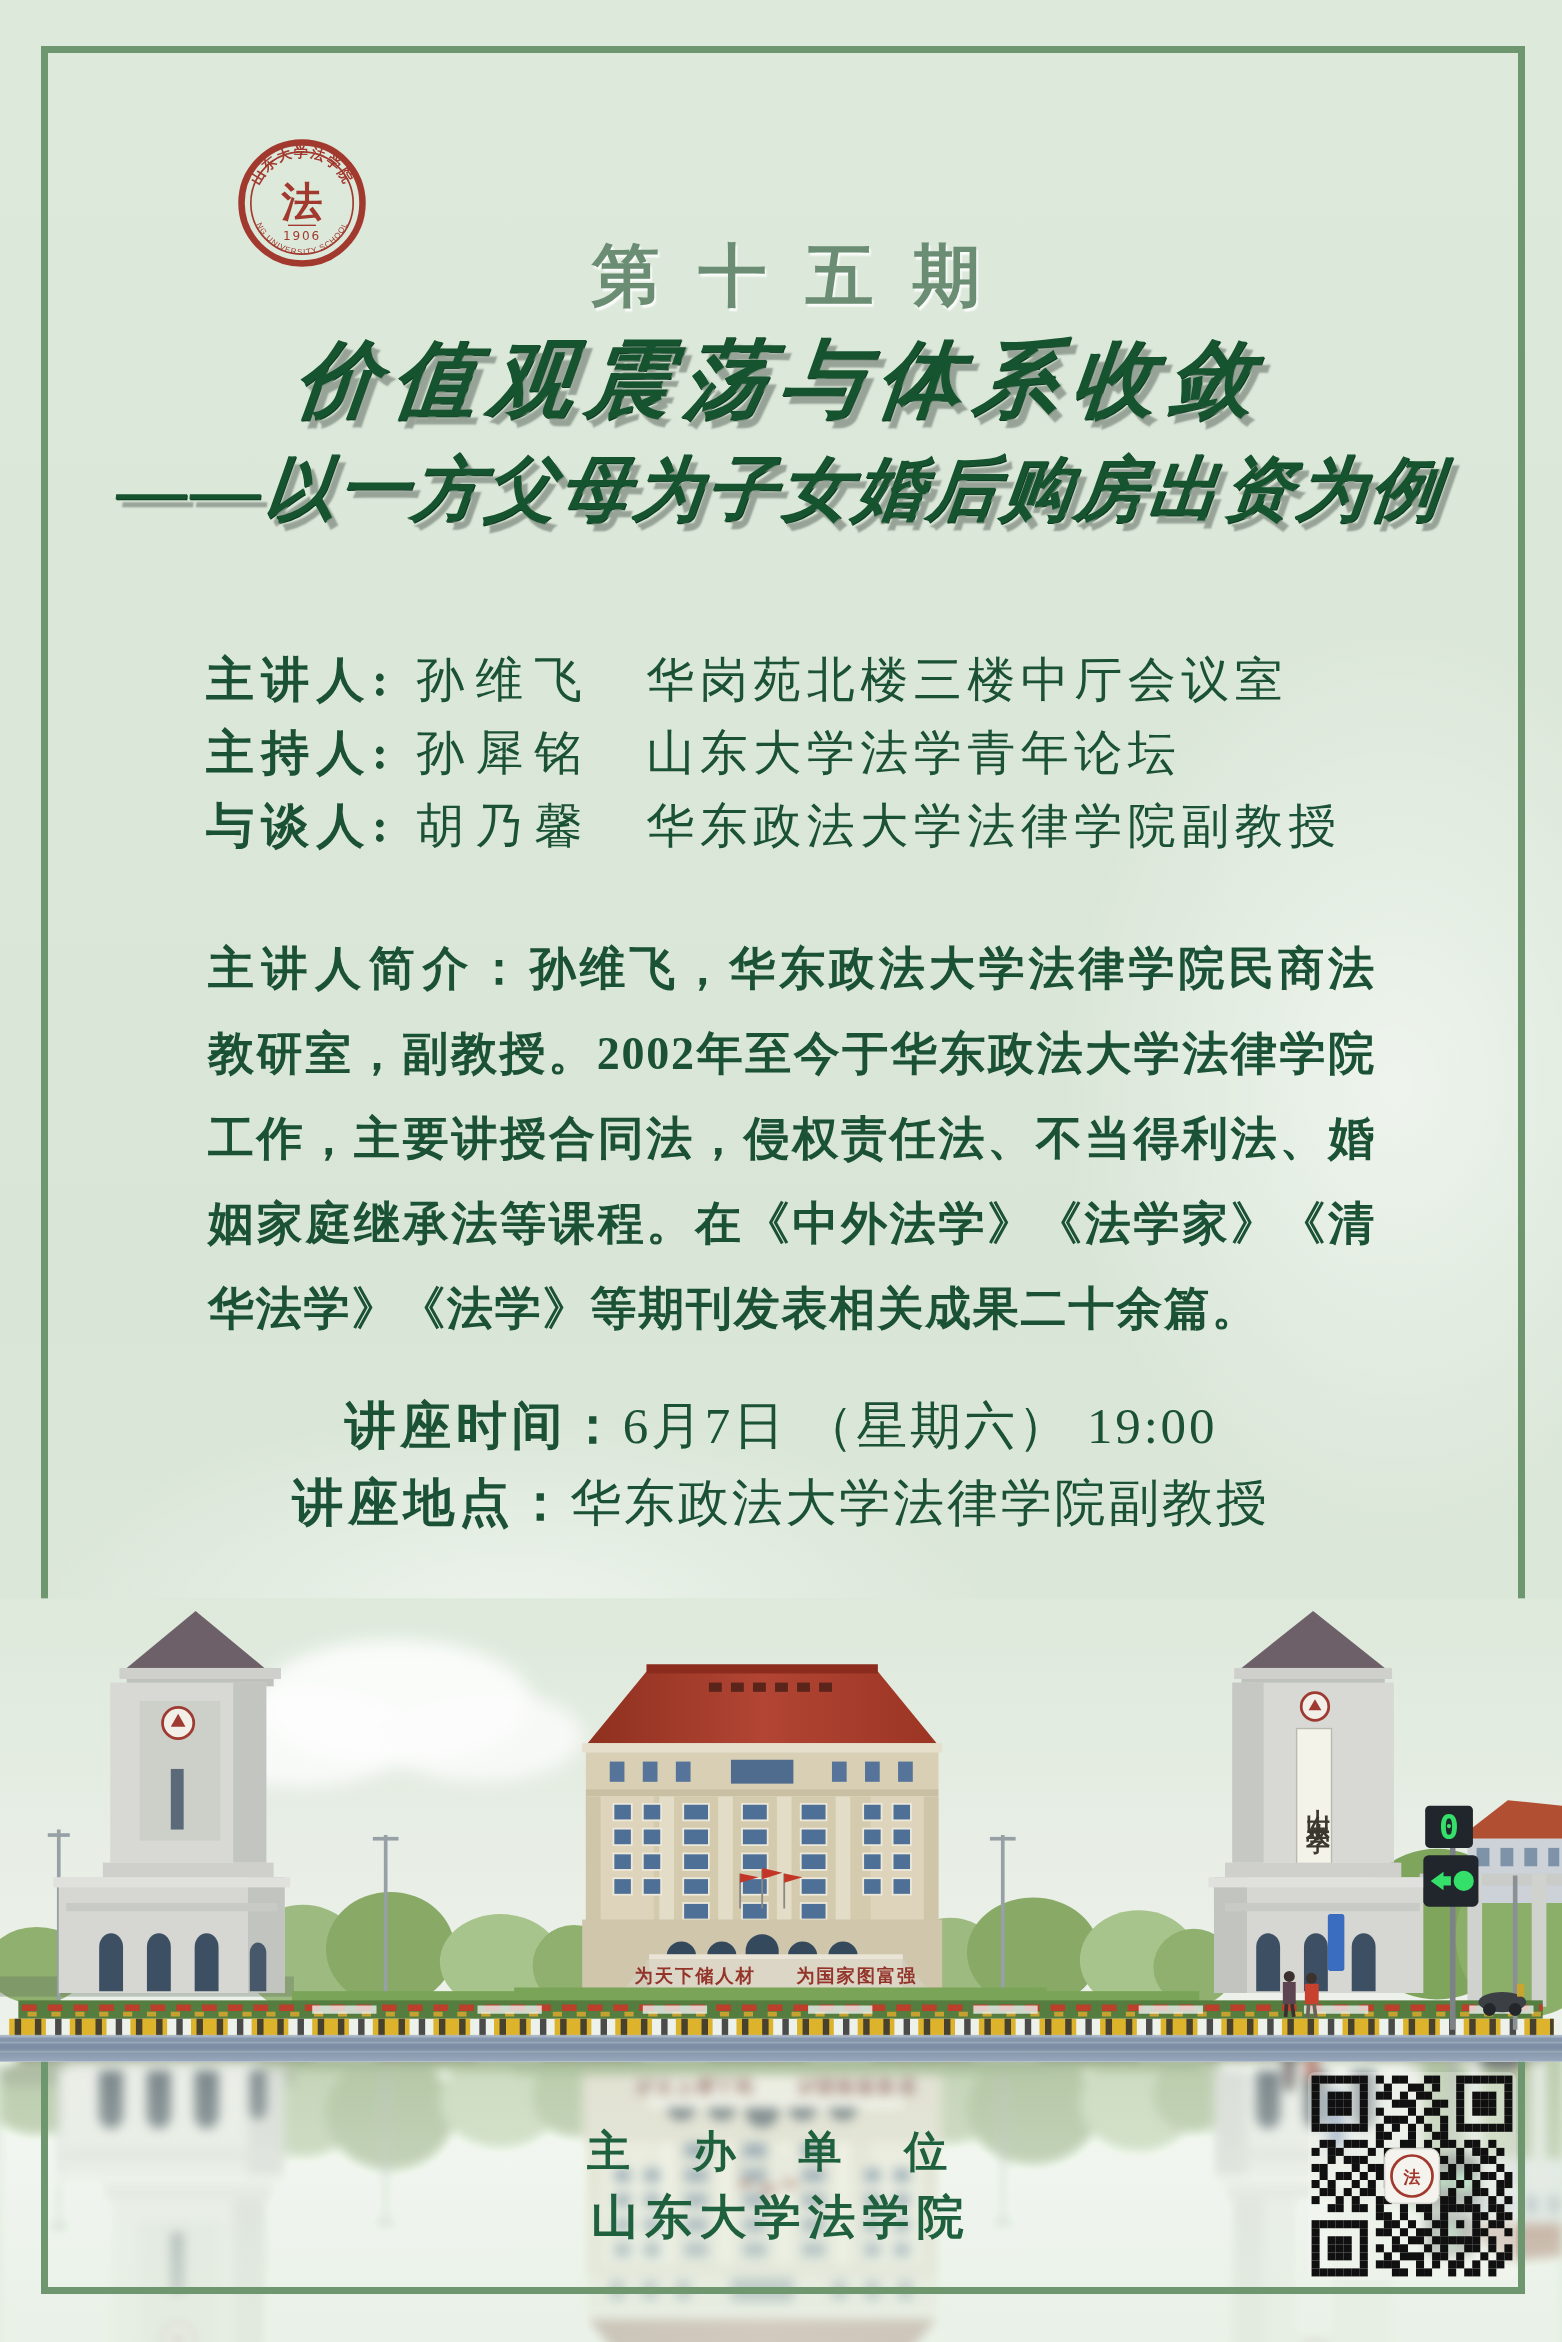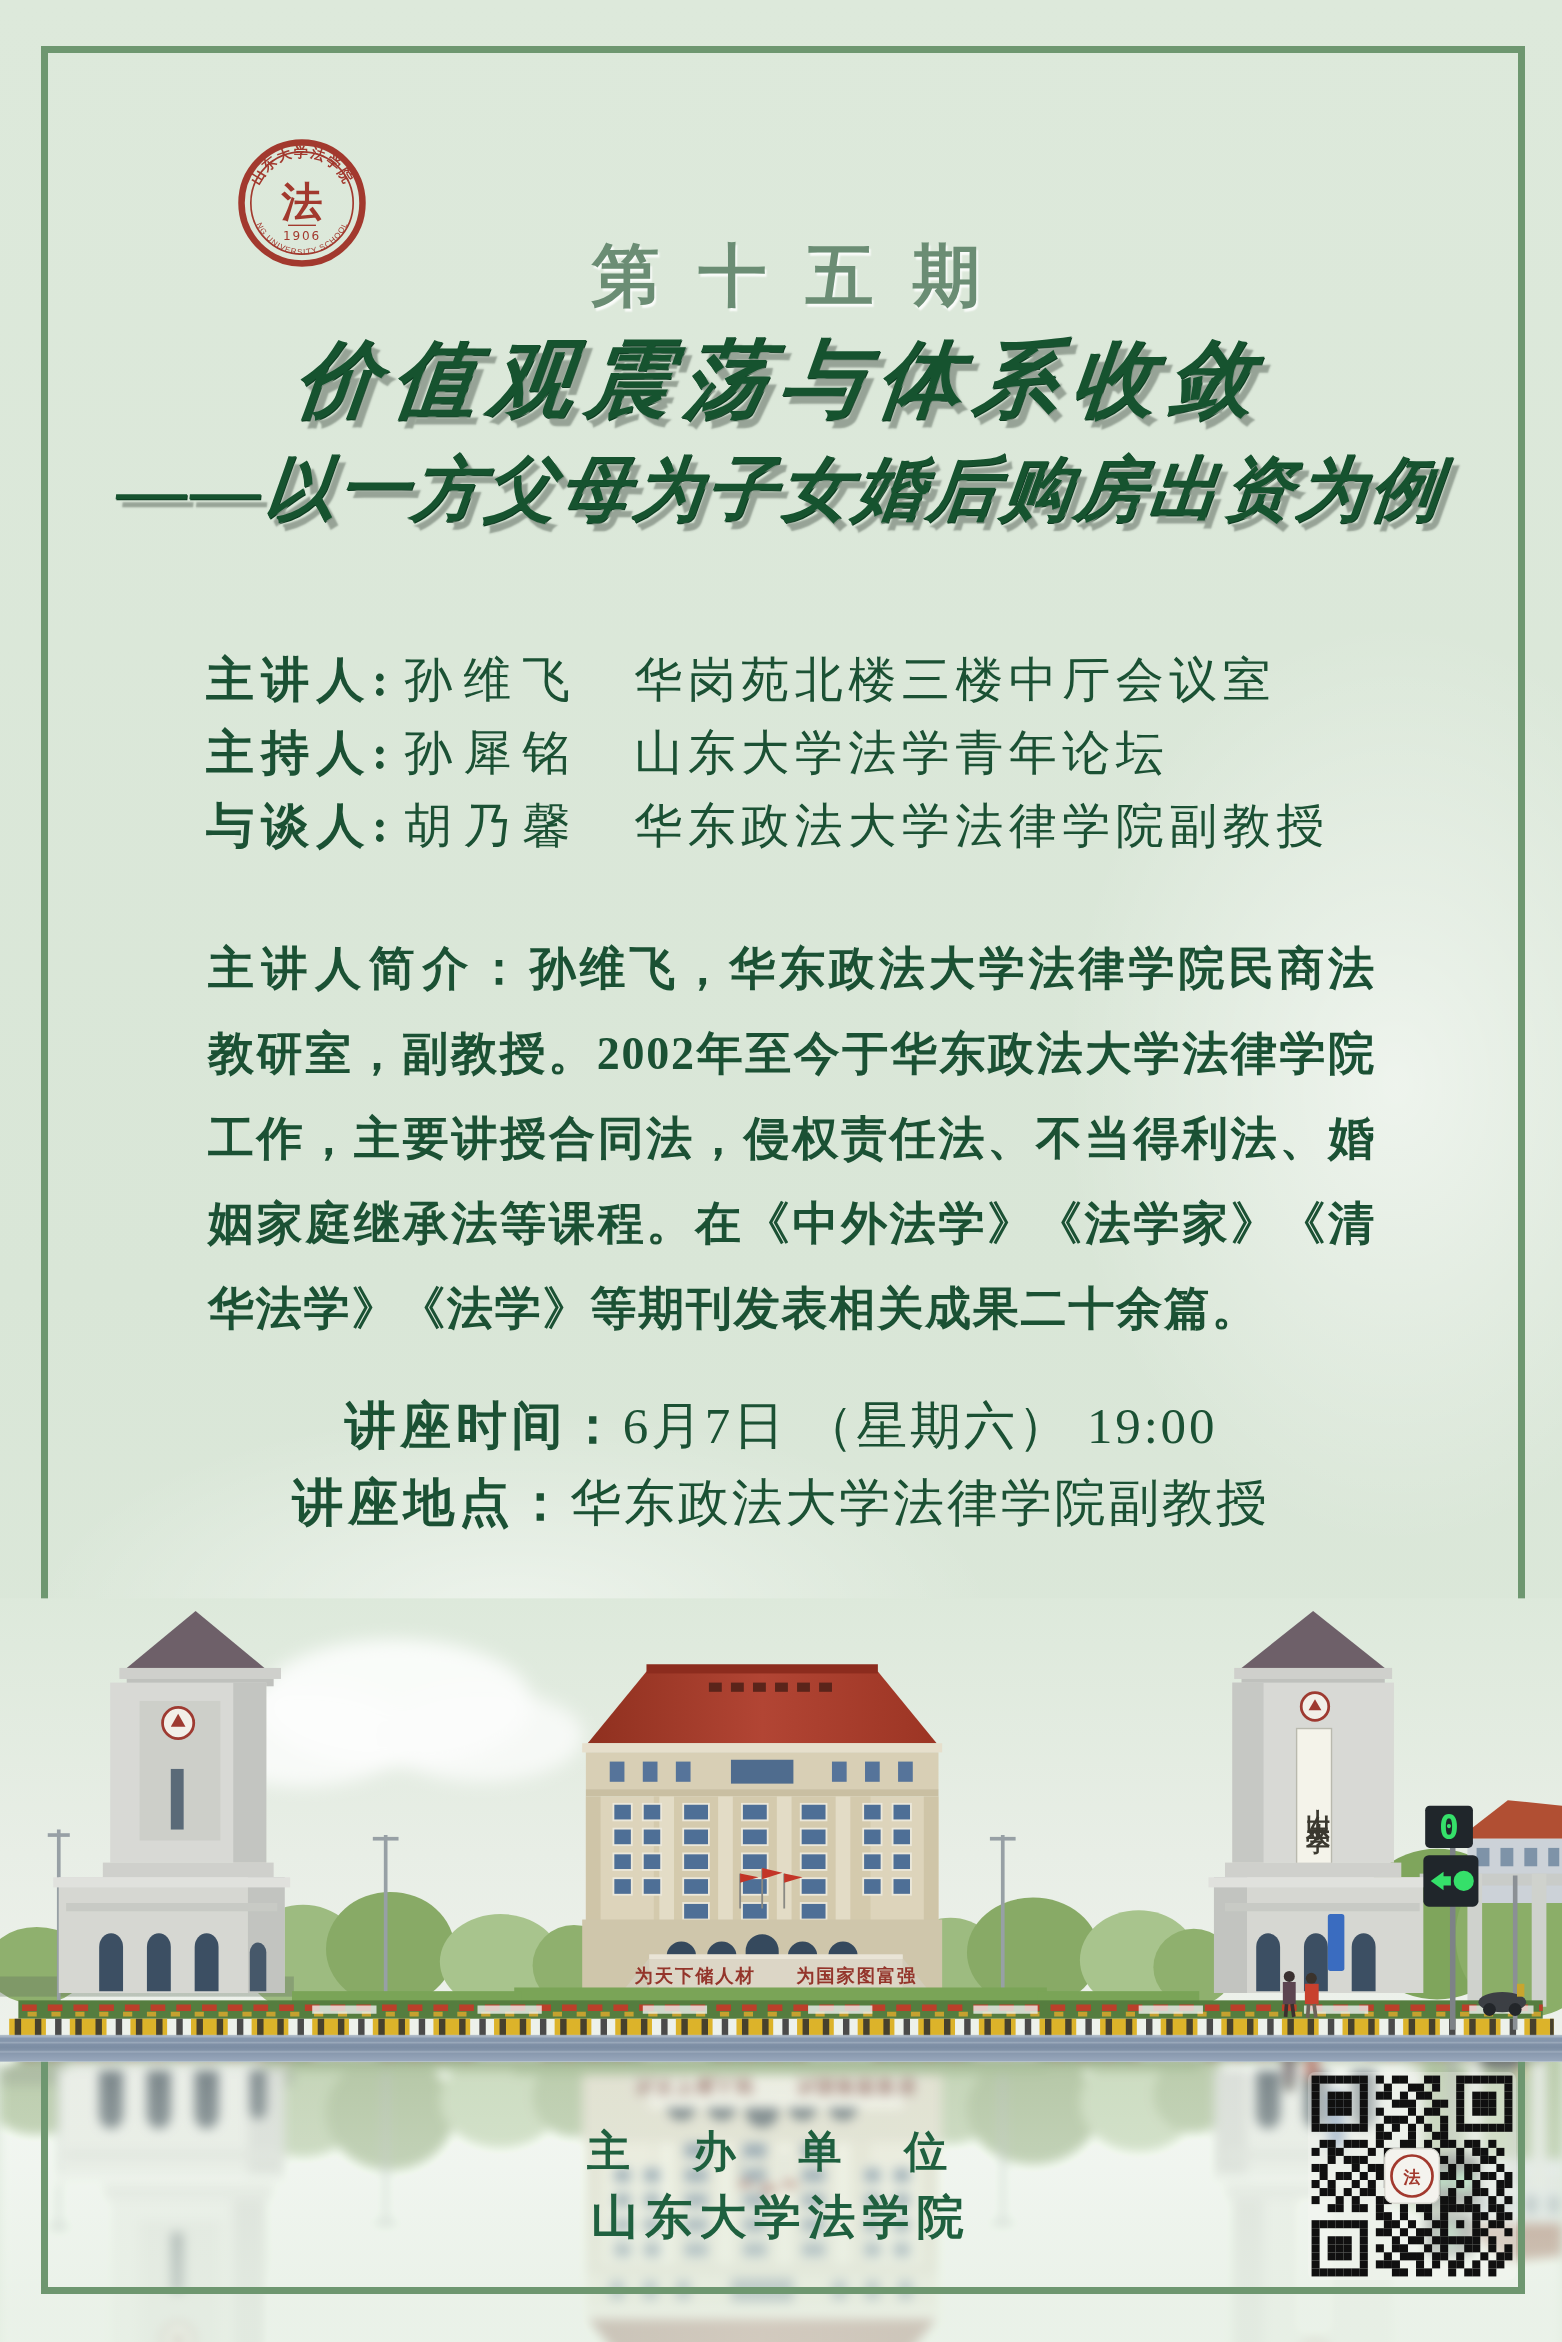--- a/index.html
+++ b/index.html
@@ -25,21 +25,21 @@
     font-family:"Liberation Serif","DejaVu Serif",serif;font-weight:900;font-style:italic;
     color:#16532f;transform:skewX(-6deg);
     text-shadow:7.3px 8.3px 1.8px rgba(143,155,143,.9),0.9px 0.9px 0 #0d3a20;}
   .title-1{top:323px;font-size:84px;letter-spacing:13px;}
   .title-2{top:443px;font-size:70px;letter-spacing:3.7px;}
   
   .speakers{position:absolute;left:206px;top:643px;z-index:4;color:#1b5134;
     font-family:"Liberation Serif","DejaVu Serif",serif;}
   .spk-row{height:73px;line-height:73px;font-size:48px;white-space:nowrap;}
   .spk-label{font-weight:bold;letter-spacing:7.3px;}
-  .spk-name{letter-spacing:11px;margin-left:9px;}
+  .spk-name{letter-spacing:11px;margin-left:21px;}
   .spk-affil{margin-left:53px;letter-spacing:5.5px;}
   
   .bio{position:absolute;left:208px;top:926px;width:1168px;z-index:4;
     font-family:Liberation Serif, serif;font-size:46px;line-height:85px;
     letter-spacing:1.8px;color:#1b5134;text-align:justify;font-weight:600;}
   .bio-label{font-weight:bold;letter-spacing:5.5px;}
   
   .schedule{position:absolute;left:0;width:1562px;top:1388px;z-index:4;text-align:center;
     font-family:"Liberation Serif","DejaVu Serif",serif;font-size:51px;line-height:77px;
     color:#1b5134;}

